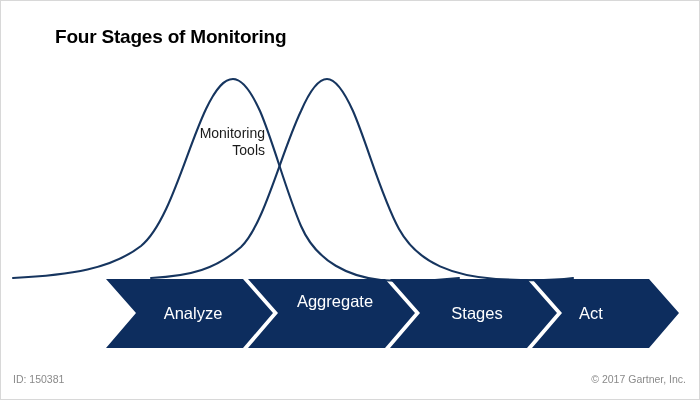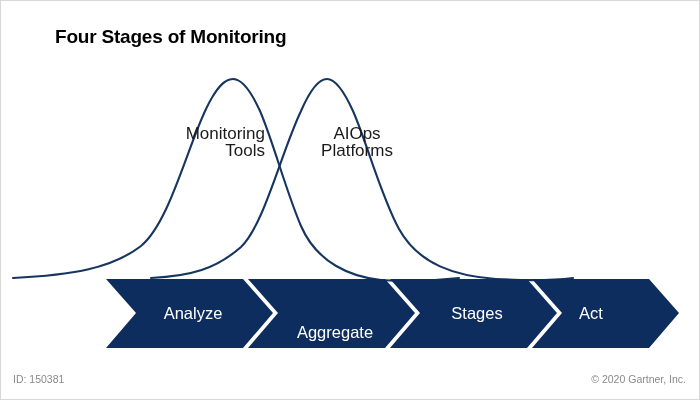--- a/index.html
+++ b/index.html
@@ -33,21 +33,21 @@
   }
   #curve-layer {
     position: absolute;
     left: 0;
     top: 0;
     width: 700px;
     height: 400px;
   }
   .curve-label {
     position: absolute;
-    font-size: 17px;
+    font-size: 14px;
     color: #1a1a1a;
     line-height: 17px;
     white-space: pre-line;
   }
   #curve-label-monitoring {
     left: 178px;
     top: 124px;
     width: 86px;
     text-align: right;
   }
@@ -102,31 +102,29 @@
              C 310,87 318,78 326,78
              C 334,78 342,88 352,110
              C 366,142 380,195 398,228
              C 418,264 455,275 495,278
              C 530,280 556,279 572,277" fill="none" stroke="#16355f" stroke-width="2.1" stroke-linecap="round"></path>
   </svg>
 
   <div class="curve-label" id="curve-label-monitoring">Monitoring
 Tools</div>
 
-  <div class="curve-label" id="curve-label-aiops">AIOps
-Platforms</div>
 
   <svg id="stage-band" viewBox="0 0 700 400" preserveAspectRatio="none">
     <polygon points="105,278 242,278 272,312 242,347 105,347 135,312" fill="#0d2d5e"></polygon>
     <polygon points="247,278 384,278 414,312 384,347 247,347 277,312" fill="#0d2d5e"></polygon>
     <polygon points="389,278 526,278 556,312 526,347 389,347 419,312" fill="#0d2d5e"></polygon>
     <polygon points="531,278 648,278 678,312 648,347 531,347 561,312" fill="#0d2d5e"></polygon>
   </svg>
 
   <div class="stage-text" style="left:192px; top:312px;">Analyze</div>
-  <div class="stage-text" style="left:334px; top:331px;">Aggregate</div>
+  <div class="stage-text" style="left:334px; top:300px;">Aggregate</div>
   <div class="stage-text" style="left:476px; top:312px;">Stages</div>
   <div class="stage-text" style="left:590px; top:312px;">Act</div>
 
   <div class="footer-note" id="footer-id">ID: 150381</div>
-  <div class="footer-note" id="footer-copyright">© 2020 Gartner, Inc.</div>
+  <div class="footer-note" id="footer-copyright">© 2017 Gartner, Inc.</div>
 
 </div>
 
 </body></html>

